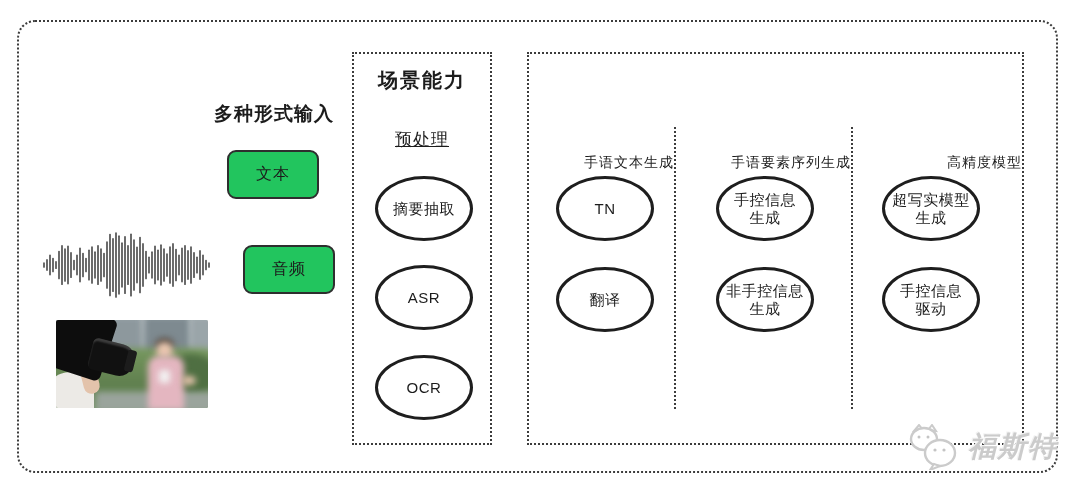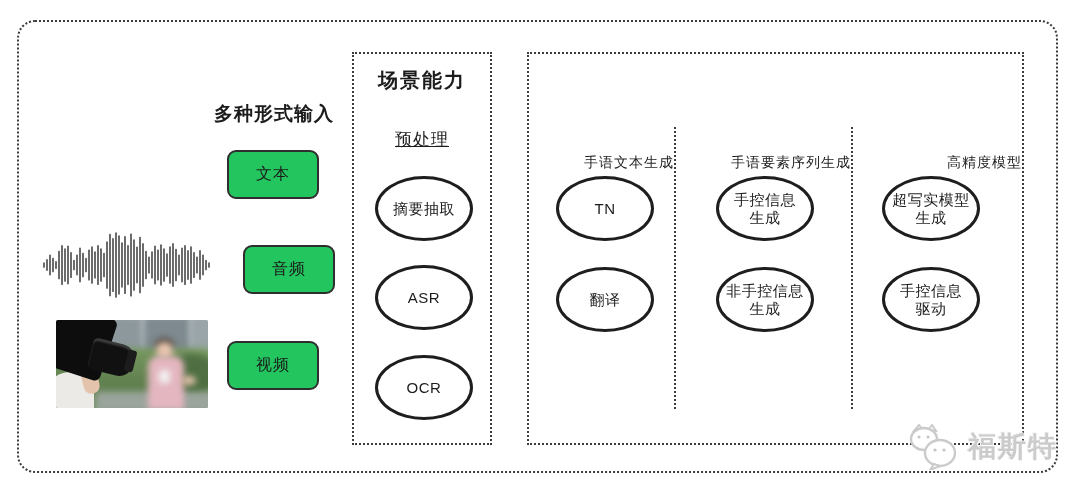--- a/index.html
+++ b/index.html
@@ -67,21 +67,21 @@
   .ch0{left:0px;width:145px;}
   .ch1{left:145px;width:177px;}
   .ch2{left:322px;width:171px;}
   .cn00{left:27px;top:122px;}  .cn01{left:27px;top:213px;}
   .cn10{left:187px;top:122px;} .cn11{left:187px;top:213px;}
   .cn20{left:353px;top:122px;} .cn21{left:353px;top:213px;}
 
   
   .watermark{position:absolute;left:904px;top:424px;display:flex;align-items:center;}
   .wm-text{font-size:28px;font-weight:bold;letter-spacing:2px;color:#cbcbcb;
-    text-shadow:1px 1px 0 #ffffff,-1px -1px 0 #f2f2f2;margin-left:6px;}
+    text-shadow:1px 1px 0 #ffffff,-1px -1px 0 #f2f2f2;margin-left:6px;font-style:italic;}
 </style>
 </head>
 <body>
 
 <div class="stage">
 
   <div class="outer-border"></div>
 
   <div class="input-title">多种形式输入</div>
 
@@ -163,23 +163,20 @@
     <div class="blur vt-head"></div>
     <div class="blur vt-person"></div>
     <div class="blur vt-mic"></div>
     <div class="blur vt-hand"></div>
     <div class="vt-shoulder"></div>
     <div class="vt-arm"></div>
     <div class="vt-cam-body"></div>
     <div class="vt-lens"></div>
     <div class="vt-lens-cap"></div>
   </div>
-  <div class="io-box box-video">
-    <span>视频</span>
-  </div>
 
   <div class="cap-box scene-box">
     <div class="cap-title">场景能力</div>
     <div class="stage-label">预处理</div>
     <div class="node sn0">摘要抽取</div>
     <div class="node sn1">ASR</div>
     <div class="node sn2">OCR</div>
   </div>
 
   <div class="cap-box core-box">

